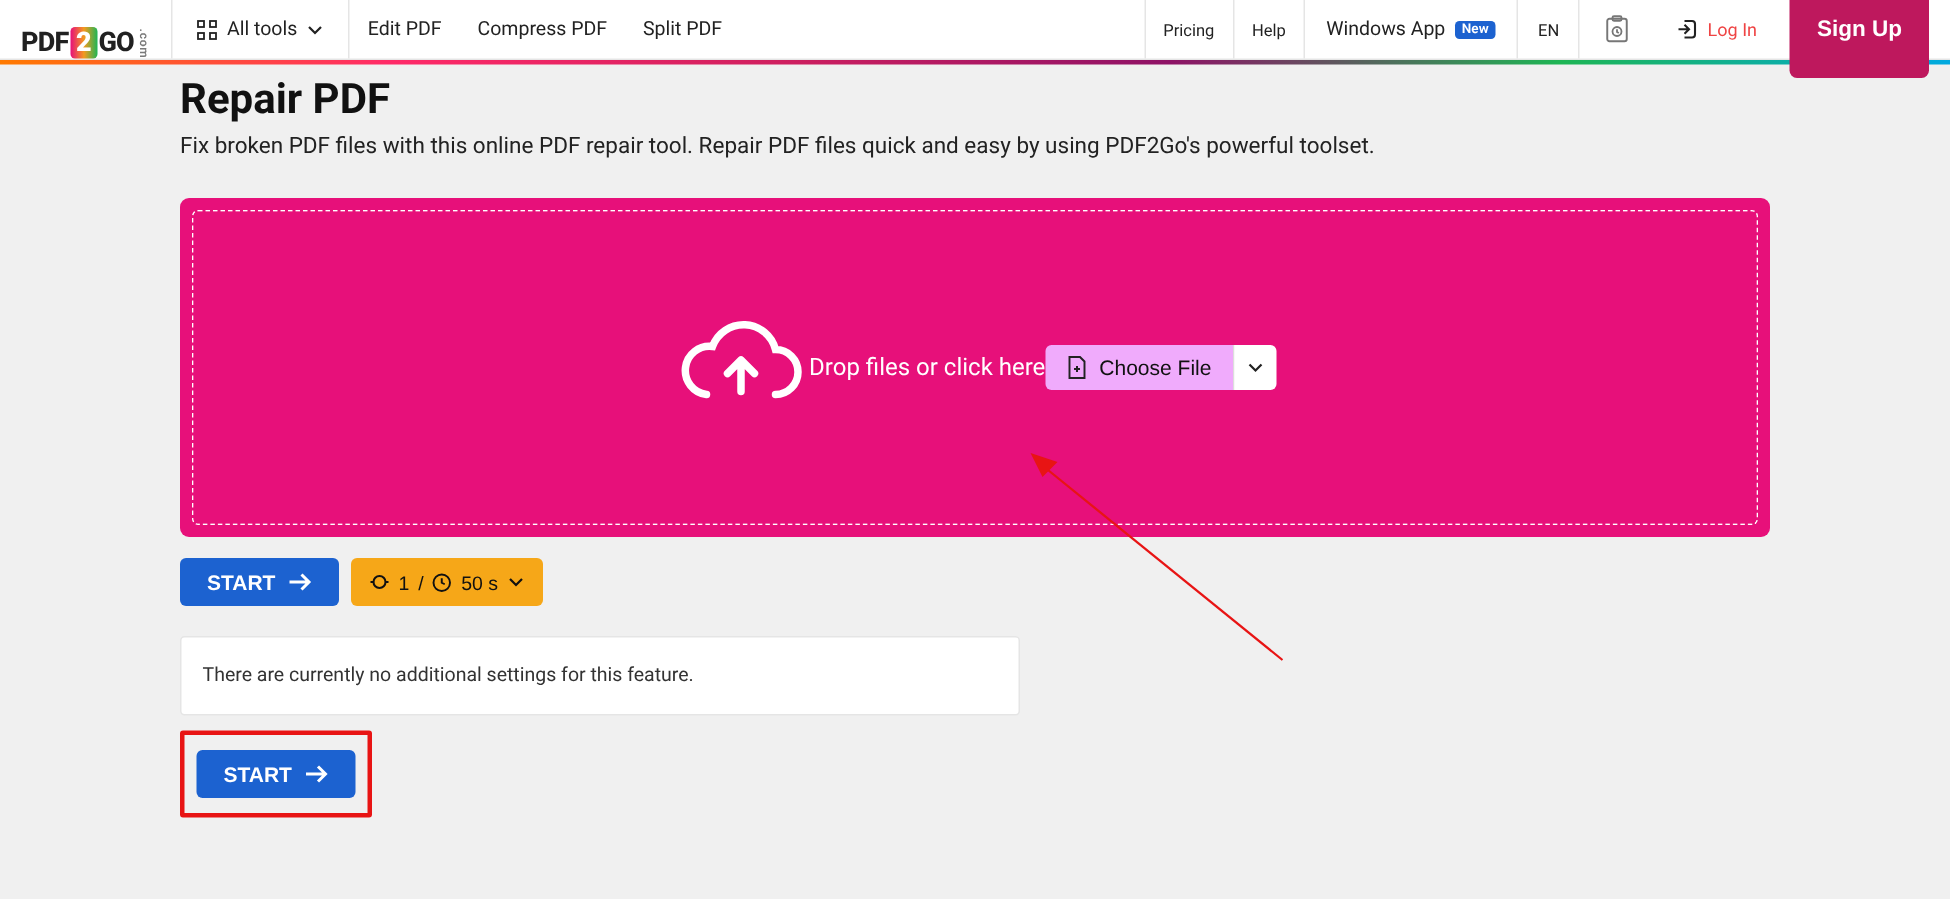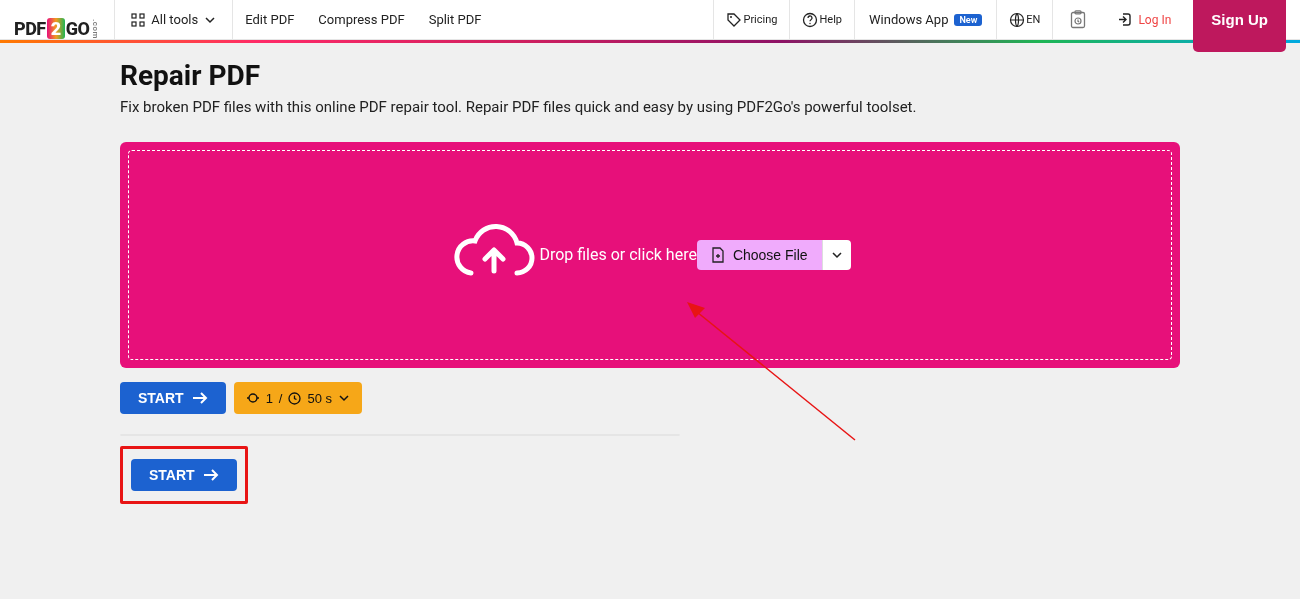--- a/index.html
+++ b/index.html
@@ -11,36 +11,36 @@
 .logo-text { font-weight: 800; font-size: 18px; letter-spacing: -0.5px; display: flex; align-items: center; }
 .logo-text .pdf { color: #212121; }
 .logo-text .two { background: linear-gradient(90deg,#e7107a 0%,#f39a1f 50%,#1eb554 100%); color: #fff; padding: 0 4px; border-radius: 3px; margin: 0 1px; font-weight: 900; }
 .logo-text .go { color: #212121; }
 .logo-text .com { color: #7a7a7a; font-size: 8px; font-weight: 600; margin-left: 2px; writing-mode: vertical-rl; letter-spacing: 0.5px; }
 .nav-item { padding: 0 12px; height: 100%; display: flex; align-items: center; font-size: 13px; color: #222; cursor: pointer; gap: 6px; }
 .nav-item.alltools { border-right: 1px solid #e5e5e5; padding: 3px 16px; }
 
 .spacer { flex: 1; }
 
-.icon-col { display: flex; flex-direction: row; align-items: center; justify-content: center; padding: 16px 12px; height: 100%; cursor: pointer; gap: 1px; border-left: 1px solid #e5e5e5; }
+.icon-col { display: flex; flex-direction: column; align-items: center; justify-content: center; padding: 16px 12px; height: 100%; cursor: pointer; gap: 1px; border-left: 1px solid #e5e5e5; }
 .icon-col.first { border-left: 1px solid #e5e5e5; }
 .icon-col .lbl { font-size: 11px; color: #222; }
 .icon-col.no-label { flex-direction: row; }
 
 .windows-app { display: flex; align-items: center; padding: 0 14px; font-size: 13px; color: #222; height: 100%; border-left: 1px solid #e5e5e5; gap: 6px; cursor: pointer; }
 .badge-new { background: #1c62d0; color: #fff; font-size: 9px; padding: 1px 5px; border-radius: 3px; font-weight: 600; }
 
 .login { display: flex; align-items: center; padding: 0 14px; font-size: 12px; color: #ef4444; height: 100%; gap: 6px; cursor: pointer; }
 .signup-btn { background: #be185d; color: #fff; font-size: 15px; font-weight: 600; padding: 24px 18px; border-radius: 5px; border: none; margin: 0 14px 0 8px; cursor: pointer; }
 
 
 .rainbow { height: 3px; background: linear-gradient(90deg, #ff7a00 0%, #ff2a68 20%, #cf1f5f 40%, #8e1266 60%, #1eb554 80%, #00a9e0 100%); }
 
 
-.main { padding: 16px 0 0 0; display: flex; justify-content: center; }
+.main { padding: 6px 0 0 0; display: flex; justify-content: center; }
 .container { width: 1060px; }
 
 h1 { font-size: 28px; font-weight: 700; color: #111; margin-bottom: 6px; }
 .subtitle { font-size: 15px; color: #222; margin-bottom: 26px; }
 
 
 .dropzone-wrap { background: #e7107a; border-radius: 6px; padding: 8px; margin-bottom: 14px; }
 .dropzone { border: 1.5px dashed #fff; border-radius: 4px; height: 210px; display: flex; flex-direction: row; align-items: center; justify-content: center; color: #fff; }
 .drop-text { font-size: 16px; margin: 12px 0 14px; }
 .choose-file-group { display: flex; }
@@ -205,20 +205,21 @@
           </svg>
         <span>50 s</span>
         <svg width="12" height="12" viewBox="0 0 12 12">
             <path d="M2 4l4 4 4-4" fill="none" stroke="#111" stroke-width="1.5"></path>
           </svg>
       </button>
     </div>
 
     
     <div class="settings-panel">
+      <div class="settings-body">There are currently no additional settings for this feature.</div>
     </div>
 
     
     <div class="bottom-start-wrap">
       <button class="start-btn">
         <span>START</span>
         <svg width="16" height="14" viewBox="0 0 16 14">
             <path d="M1 7h12M9 2l5 5-5 5" fill="none" stroke="#fff" stroke-width="2"></path>
           </svg>
       </button>

